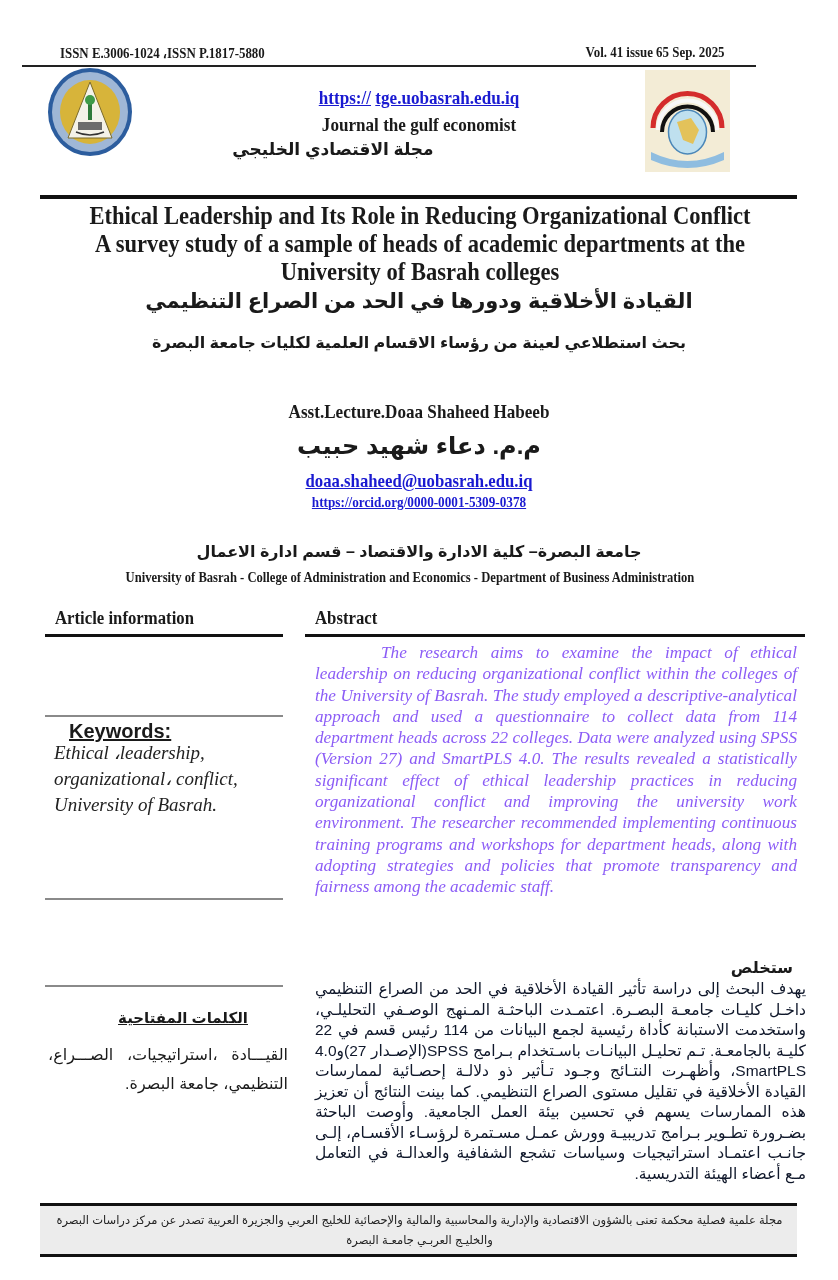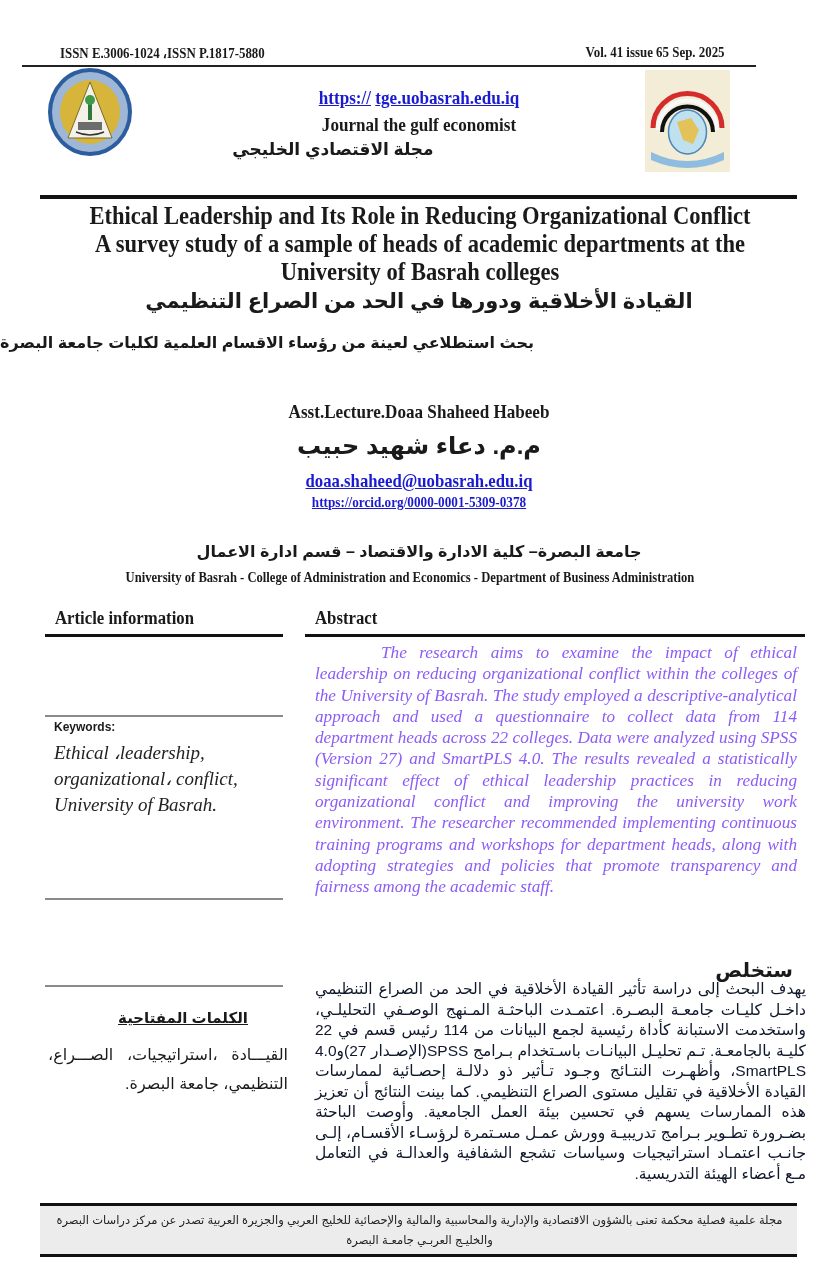--- a/index.html
+++ b/index.html
@@ -19,44 +19,44 @@
 
   .journal-url { left: 0; width: 838px; top: 87px; text-align: center; font-size: 19px; font-weight: bold; color: #1a1ad1; transform: scaleX(0.9); }
   .journal-url span { text-decoration: underline; }
   .journal-name { left: 0; width: 838px; top: 114px; text-align: center; font-size: 19px; font-weight: bold; transform: scaleX(0.9); }
   .journal-ar { left: 0; width: 666px; top: 139px; text-align: center; font-size: 17px; font-weight: bold; }
 
   .rule-title { left: 40px; width: 757px; top: 195px; height: 4px; background: #111; }
 
   .title-en { left: 60px; width: 720px; top: 202px; text-align: center; font-size: 24.5px; font-weight: bold; line-height: 28px; transform: scaleX(0.92); }
   .title-ar { left: 0; width: 838px; top: 289px; text-align: center; font-size: 21px; font-weight: bold; }
-  .subtitle-ar { left: 0; width: 838px; top: 333px; text-align: left; font-size: 16px; font-weight: bold; }
+  .subtitle-ar { left: 0; width: 838px; top: 333px; text-align: center; font-size: 16px; font-weight: bold; }
 
   .author-en { left: 0; width: 838px; top: 401px; text-align: center; font-size: 19px; font-weight: bold; transform: scaleX(0.9); }
   .author-ar { left: 0; width: 838px; top: 432px; text-align: center; font-size: 24px; font-weight: 900; letter-spacing: 0.5px; }
   .email { left: 0; width: 838px; top: 470px; text-align: center; font-size: 19px; font-weight: bold; color: #1a1ad1; text-decoration: underline; transform: scaleX(0.88); }
   .orcid { left: 0; width: 838px; top: 494px; text-align: center; font-size: 15px; font-weight: bold; color: #1a1ad1; text-decoration: underline; transform: scaleX(0.88); }
 
   .affil-ar { left: 0; width: 838px; top: 542px; text-align: center; font-size: 16px; font-weight: bold; }
   .affil-en { left: 90px; width: 640px; top: 569px; text-align: center; font-size: 14px; font-weight: bold; line-height: 17px; transform: scaleX(0.9); }
 
   .h-article { left: 55px; top: 608px; font-size: 18px; font-weight: bold; transform: scaleX(0.93); transform-origin: left; }
   .h-abstract { left: 315px; top: 608px; font-size: 18px; font-weight: bold; transform: scaleX(0.93); transform-origin: left; }
   .rule-art { left: 45px; width: 238px; top: 634px; height: 3px; background: #111; }
   .rule-abs { left: 305px; width: 500px; top: 634px; height: 3px; background: #111; }
 
   .hr-thin { height: 2px; background: #8a8a8a; left: 45px; width: 238px; }
 
-  .kw-label { left: 54px; top: 718px; font-size: 12px; font-weight: bold; }
+  .kw-label { left: 69px; top: 718px; font-size: 20px; font-weight: bold; text-decoration: underline; }
   .kw-en { left: 54px; top: 740px; font-size: 19px; font-style: italic; line-height: 26px; width: 200px; color: #222; }
 
   .abstract-en { left: 315px; width: 482px; top: 642px; font-size: 17.2px; font-style: italic; line-height: 21.3px; text-align: justify; text-align-last: left; color: #8b5cf6; }
   .abstract-en .indent { display: inline-block; width: 66px; }
 
-  .ar-heading { right: 45px; top: 958px; font-size: 20px; font-weight: bold; }
+  .ar-heading { right: 45px; top: 958px; font-size: 16px; font-weight: bold; }
   .abstract-ar { left: 315px; width: 491px; top: 979px; font-size: 15.5px; line-height: 20.5px; text-align: justify; color: #0f172a; }
 
   .kw-ar-label { right: 590px; top: 1009px; font-size: 15px; font-weight: bold; text-decoration: underline; }
   .kw-ar { left: 48px; width: 240px; top: 1040px; font-size: 16px; line-height: 29px; text-align: justify; }
 
   .footer-box { left: 40px; width: 757px; top: 1203px; height: 48px; background: #ececec; border-top: 3px solid #111; border-bottom: 3px solid #111; }
   .footer-text { left: 52px; width: 735px; top: 1210px; font-size: 11.5px; line-height: 20px; text-align: center; color: #222; }
 </style>
 </head>
 <body>

